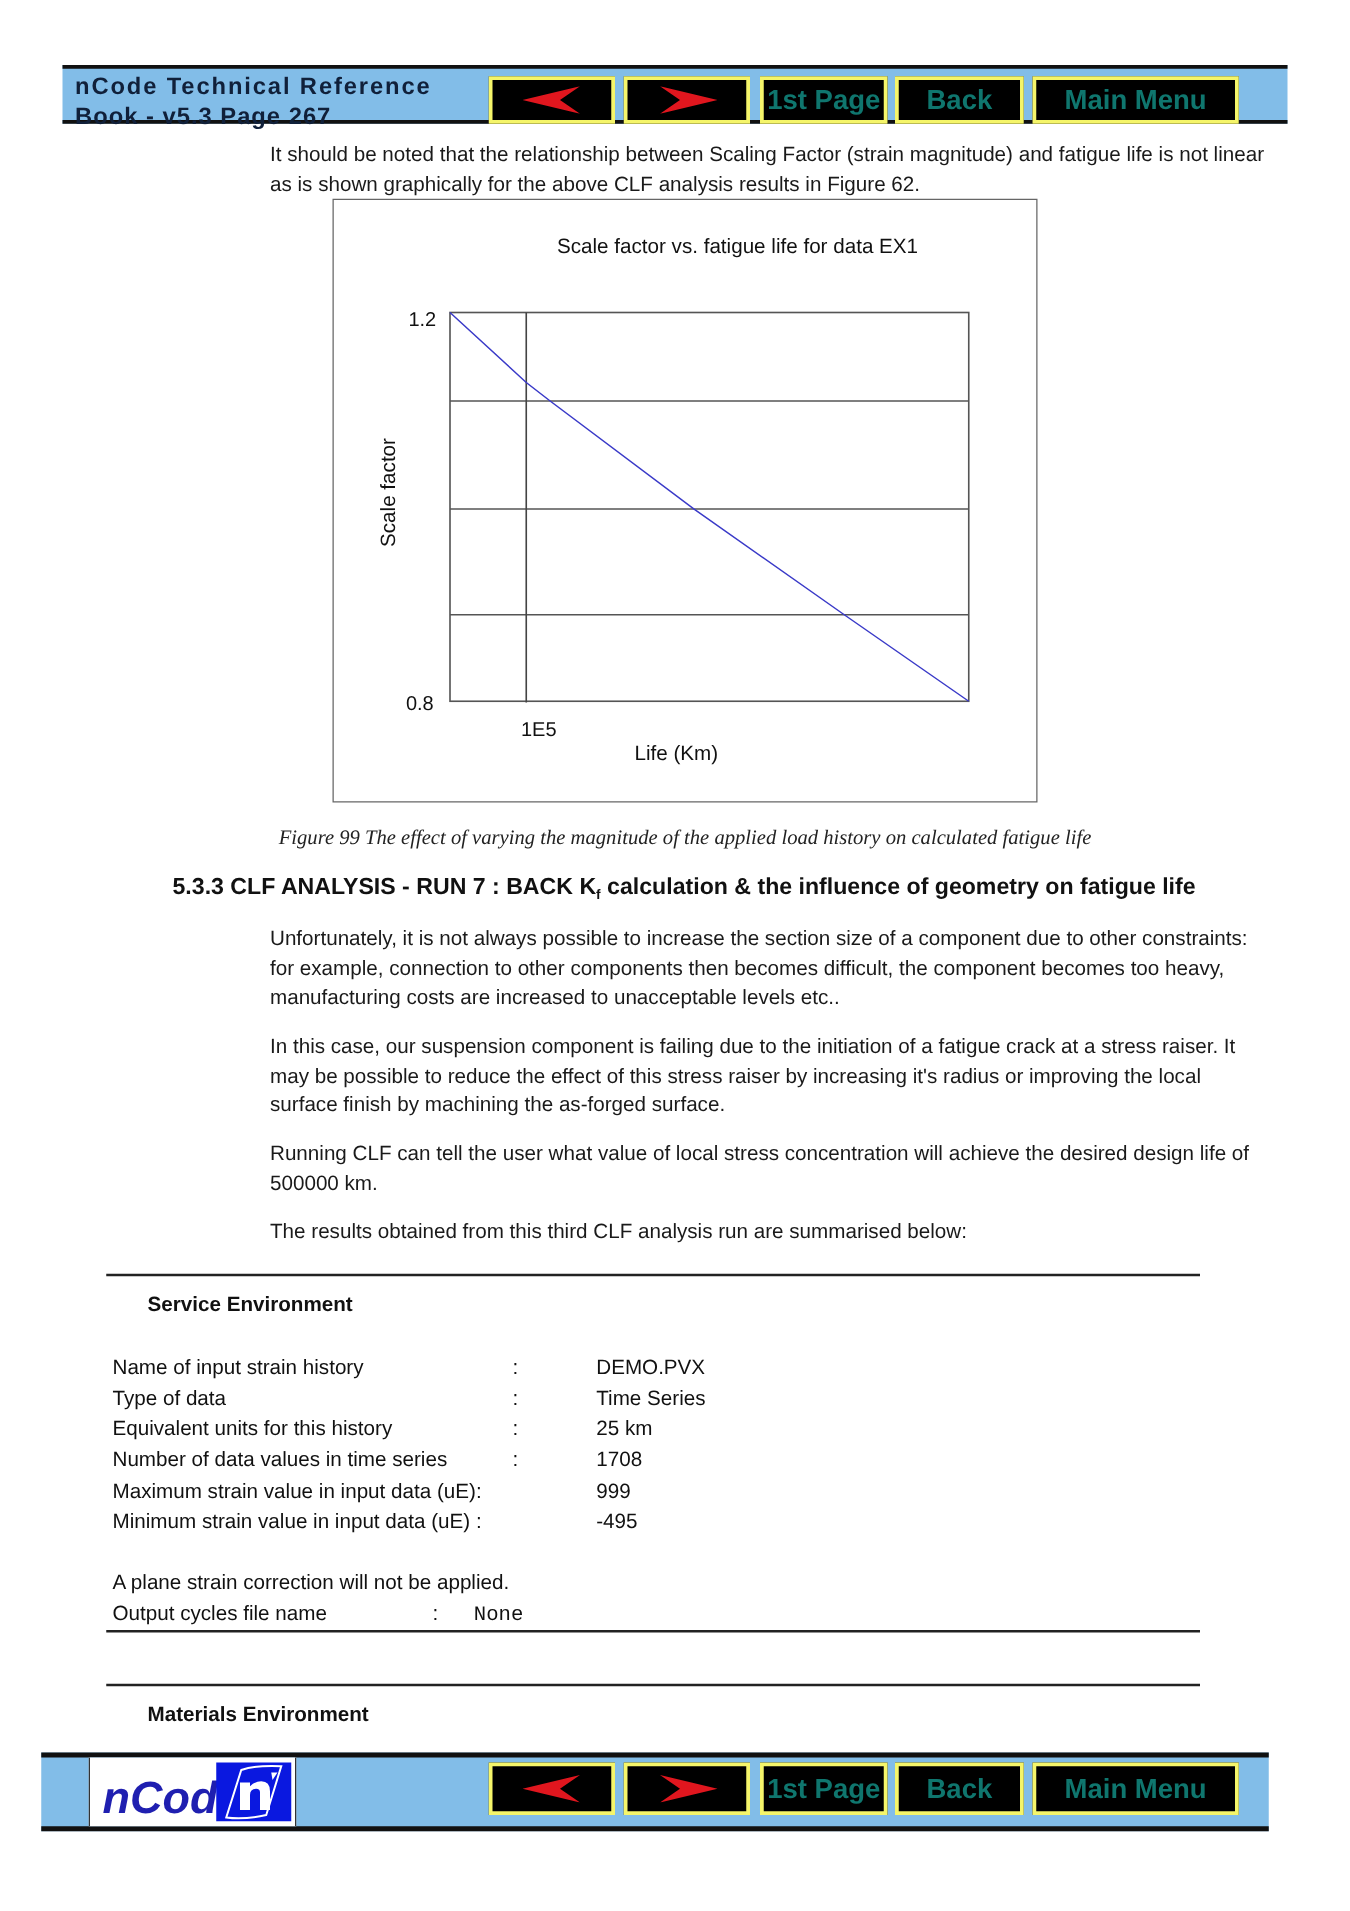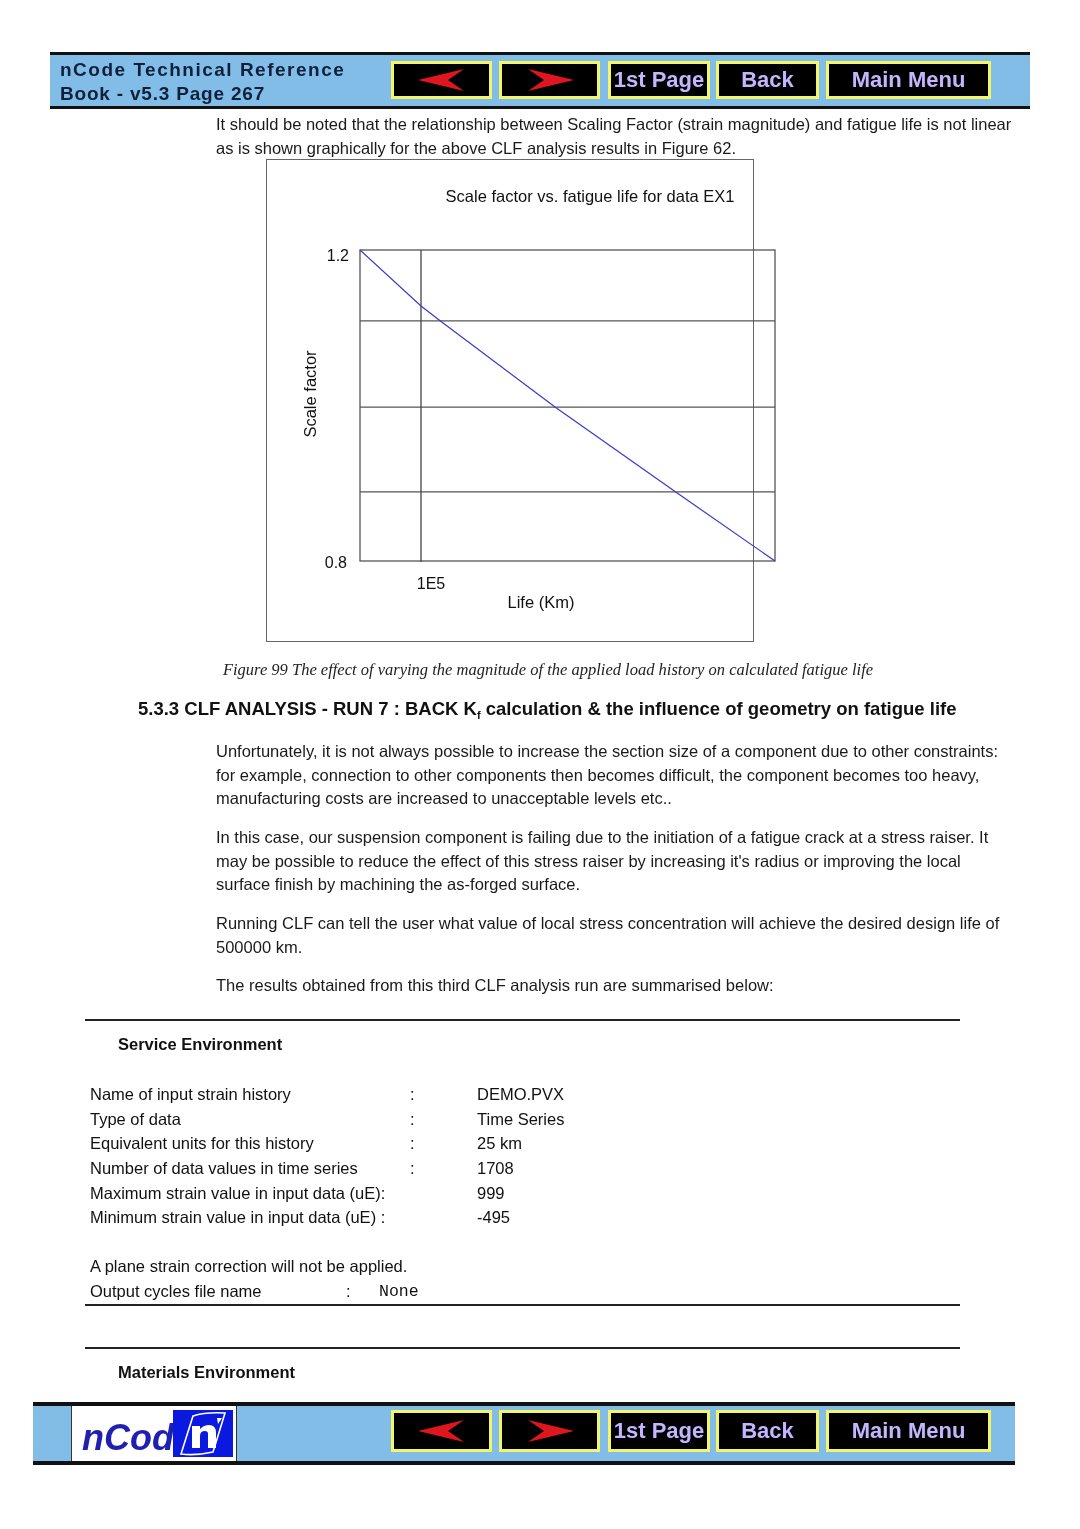--- a/index.html
+++ b/index.html
@@ -1,34 +1,34 @@
 <!DOCTYPE html>
 <html><head>
   <meta charset="utf-8">
   <style>
     html, body { margin: 0; padding: 0; background: #ffffff; }
     body { width: 1080px; height: 1529px; position: relative; overflow: hidden;
            font-family: "Liberation Sans", sans-serif; color: #111; }
 
     
-    .topbar { position: absolute; left: 50px; top: 52px; width: 980px; height: 57px;
+    .topbar { position: absolute; left: 50px; top: 52px; width: 980px; height: 47px;
               background: #82bde8; border-top: 3px solid #111; border-bottom: 3px solid #111; box-sizing: border-box; }
     .topbar .title { position: absolute; left: 10px; top: 3px; font-weight: bold; font-size: 19px;
                      line-height: 24px; letter-spacing: 1.5px; color: #10203a; }
     .topbar .title .l2 { letter-spacing: 0.8px; }
     .navbtn { position: absolute; top: 6px; height: 38px; background: #000; border: 3px solid #f5f56a;
-              box-sizing: border-box; color: #c4b5fd; font-weight: bold; font-size: 22px;
+              box-sizing: border-box; color: #0f766e; font-weight: bold; font-size: 22px;
               display: flex; align-items: center; justify-content: center; cursor: pointer; }
     .navbtn svg { display: block; }
 
     
     .para { position: absolute; left: 216px; width: 800px; font-size: 16.5px; line-height: 23.5px; color: #1a1a1a; }
 
     
-    .chart-frame { position: absolute; left: 266px; top: 159px; width: 488px; height: 483px;
+    .chart-frame { position: absolute; left: 266px; top: 159px; width: 564px; height: 483px;
                    border: 1.5px solid #666; box-sizing: border-box; }
     .chart-svg { position: absolute; left: 0; top: 0; }
 
     .caption { position: absolute; left: 0; width: 1096px; top: 660px; text-align: center;
                font-family: "Liberation Serif", serif; font-style: italic; font-size: 16.5px; color: #222; }
 
     .section-h { position: absolute; left: 138px; top: 698px; font-weight: bold; font-size: 18.5px; color: #111; white-space: nowrap; }
     .section-h sub { font-size: 11px; vertical-align: -4px; }
 
     

